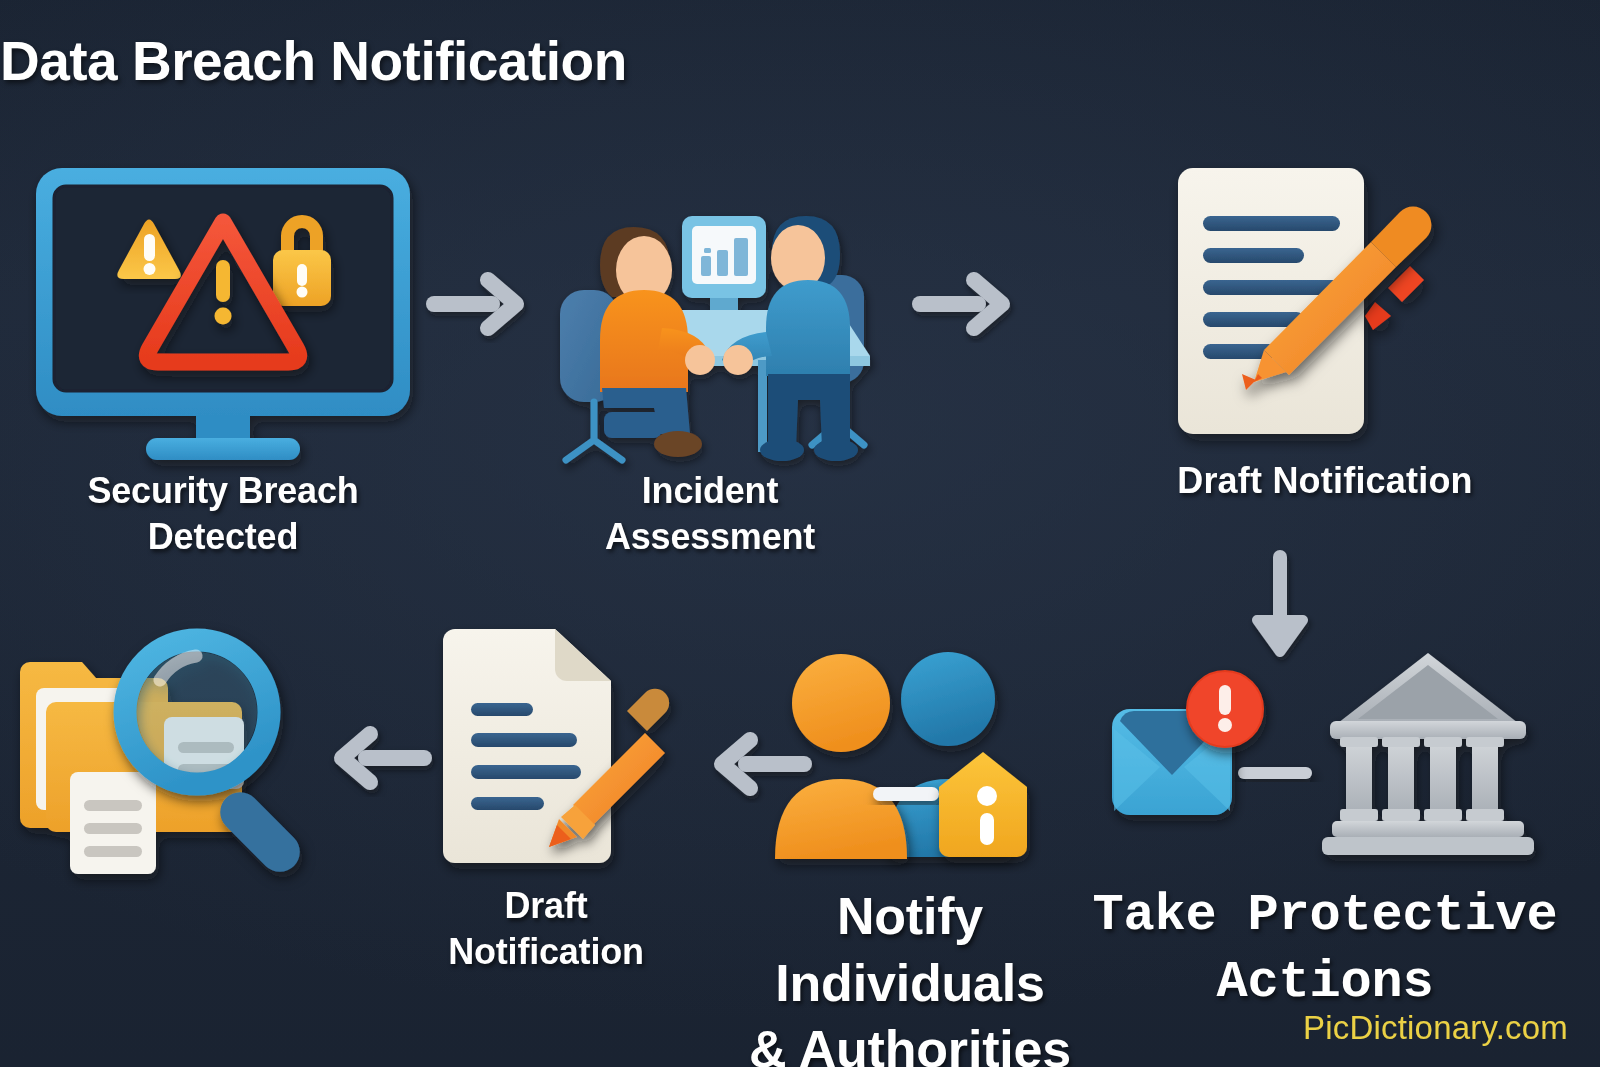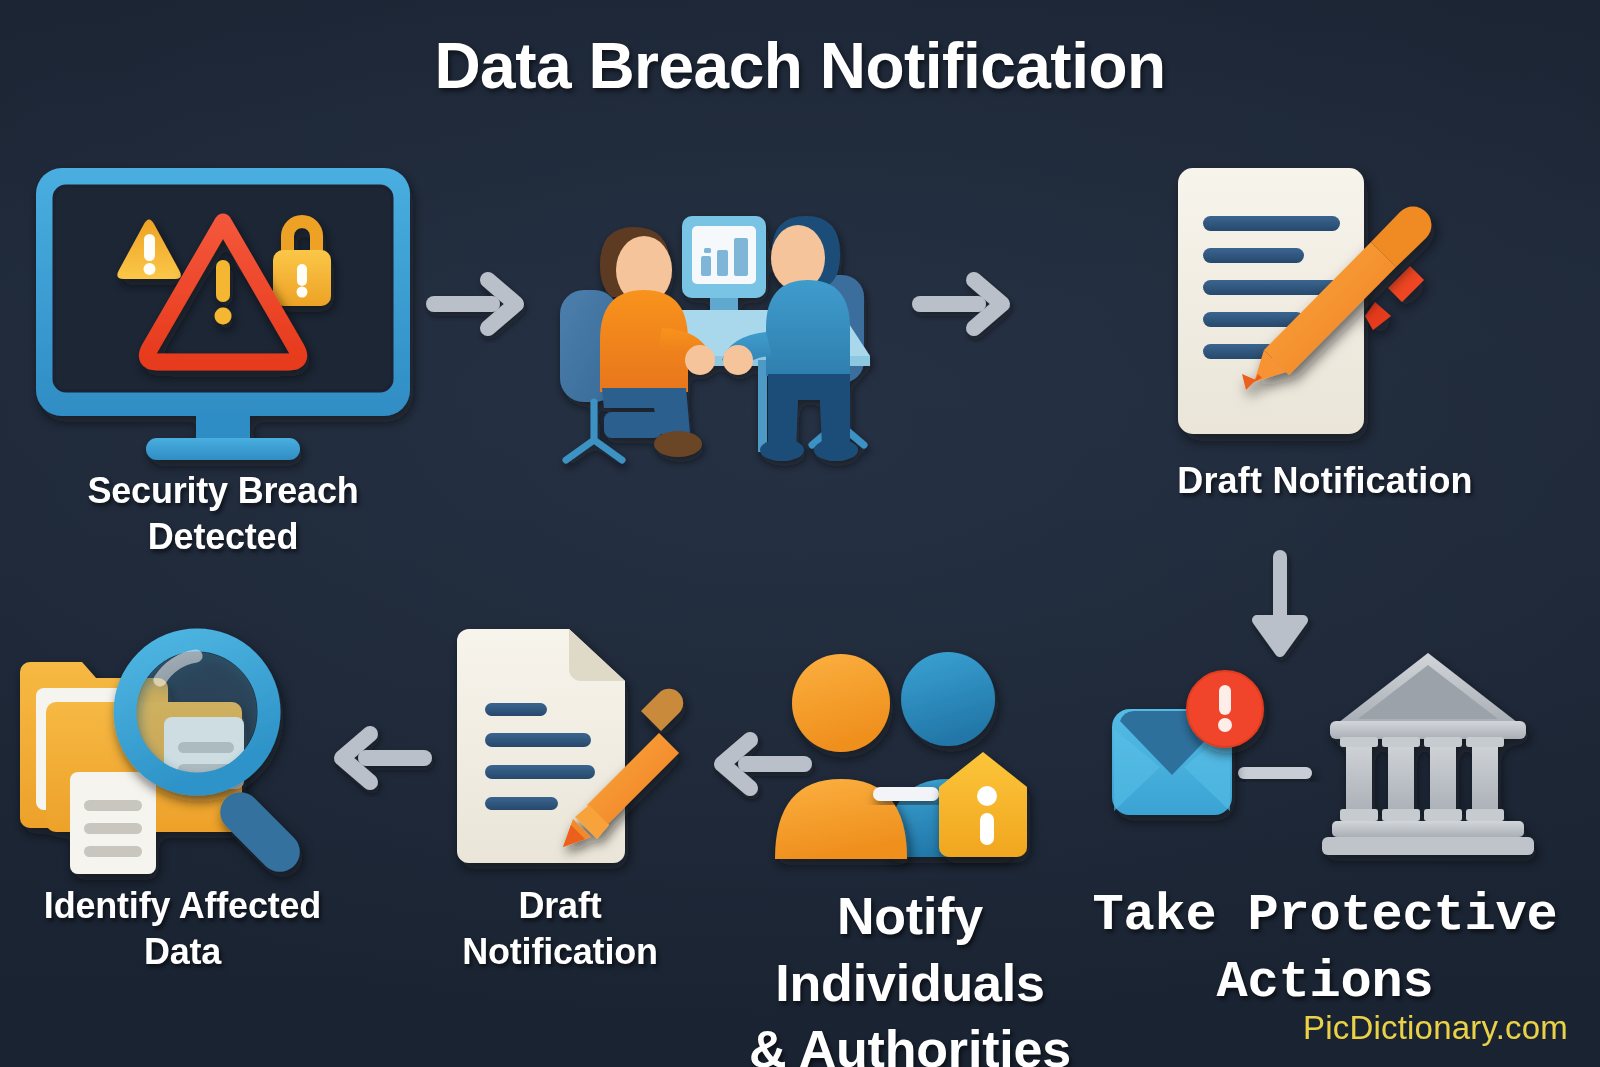--- a/index.html
+++ b/index.html
@@ -26,23 +26,23 @@
     pointer-events: none;
     z-index: 0;
   }
 
   
   .title {
     position: absolute;
     top: 34px;
     left: 0;
     width: 1600px;
-    text-align: center;
+    text-align: left;
     color: #ffffff;
-    font-size: 64px;
+    font-size: 55px;
     font-weight: 700;
     letter-spacing: -0.5px;
     line-height: 1;
     text-shadow: 2px 3px 5px rgba(0,0,0,0.55);
     z-index: 5;
   }
 
   
   .step {
     position: absolute;
@@ -65,21 +65,21 @@
     white-space: pre-line;
   }
   .caption.round { letter-spacing: 0.2px; }
 
   
   #step-1 { left: 28px;   top: 160px; width: 390px; }
   #step-2 { left: 540px;  top: 160px; width: 340px; }
   #step-3 { left: 1090px; top: 160px; width: 470px; }
   #step-4 { left: 1090px; top: 625px; width: 470px; font-family: Liberation Mono, monospace; }
   #step-5 { left: 745px;  top: 625px; width: 330px; }
-  #step-6 { left: 435px;  top: 625px; width: 250px; }
+  #step-6 { left: 421px;  top: 625px; width: 250px; }
   #step-7 { left: 10px;   top: 620px; width: 345px; }
 
   #step-1 .art { height: 300px; }
   #step-2 .art { height: 300px; }
   #step-3 .art { height: 290px; }
   #step-4 .art { height: 250px; }
   #step-5 .art { height: 250px; }
   #step-6 .art { height: 250px; }
   #step-7 .art { height: 255px; }
 
@@ -224,20 +224,22 @@
           <ellipse cx="258" cy="98" rx="27" ry="33" fill="#f6c49a"></ellipse>
           <path d="M226 168 q0 -48 42 -48 q42 0 42 48 l0 48 l-84 0 z" fill="url(#g-bl)"></path>
           <path d="M226 172 q-36 4 -44 28 l16 12 q14 -16 34 -16 z" fill="url(#g-bl)"></path>
           <circle cx="198" cy="200" r="15" fill="#f6c49a"></circle>
           <path d="M228 214 l82 0 l0 74 l-28 0 l-2 -48 l-22 0 l-2 48 l-28 0 z" fill="#1d4e78"></path>
           <ellipse cx="242" cy="290" rx="22" ry="11" fill="#1d4e78"></ellipse>
           <ellipse cx="296" cy="290" rx="22" ry="11" fill="#1d4e78"></ellipse>
         </g>
       </svg>
     </div>
+    <div class="caption">Incident
+Assessment</div>
   </div>
 
   <div class="step" id="step-3">
     <div class="art">
       <svg viewBox="0 0 470 290" width="470" height="290">
         <defs>
           <linearGradient id="g-doc" x1="0" y1="0" x2="0" y2="1">
             <stop offset="0" stop-color="#f7f4ec"></stop>
               <stop offset="1" stop-color="#eae5d8"></stop>
           </linearGradient>
@@ -445,22 +447,20 @@
         </g>
 
         <g filter="url(#sh7)">
           <rect x="230" y="164" width="40" height="96" rx="20" transform="rotate(-45 250 212)" fill="#35719e"></rect>
           <circle cx="187" cy="92" r="72" fill="none" stroke="url(#g-mag)" stroke-width="23"></circle>
           <circle cx="187" cy="92" r="60" fill="#5bb9e4" opacity="0.16"></circle>
           <path d="M150 60 a52 52 0 0 1 36 -24" stroke="#ffffff" stroke-opacity="0.45" stroke-width="13" stroke-linecap="round" fill="none"></path>
         </g>
       </svg>
     </div>
-    <div class="caption">Identify Affected
-Data</div>
   </div>
 
   <div class="arrow" id="arrow-1">
     <svg width="104" height="72" viewBox="0 0 104 72">
       <g filter="url(#arrsh)">
         <defs>
           <filter id="arrsh" x="-30%" y="-30%" width="160%" height="160%">
             <feDropShadow dx="2" dy="4" stdDeviation="3" flood-color="#0a1018" flood-opacity="0.55"></feDropShadow>
           </filter>
         </defs>

